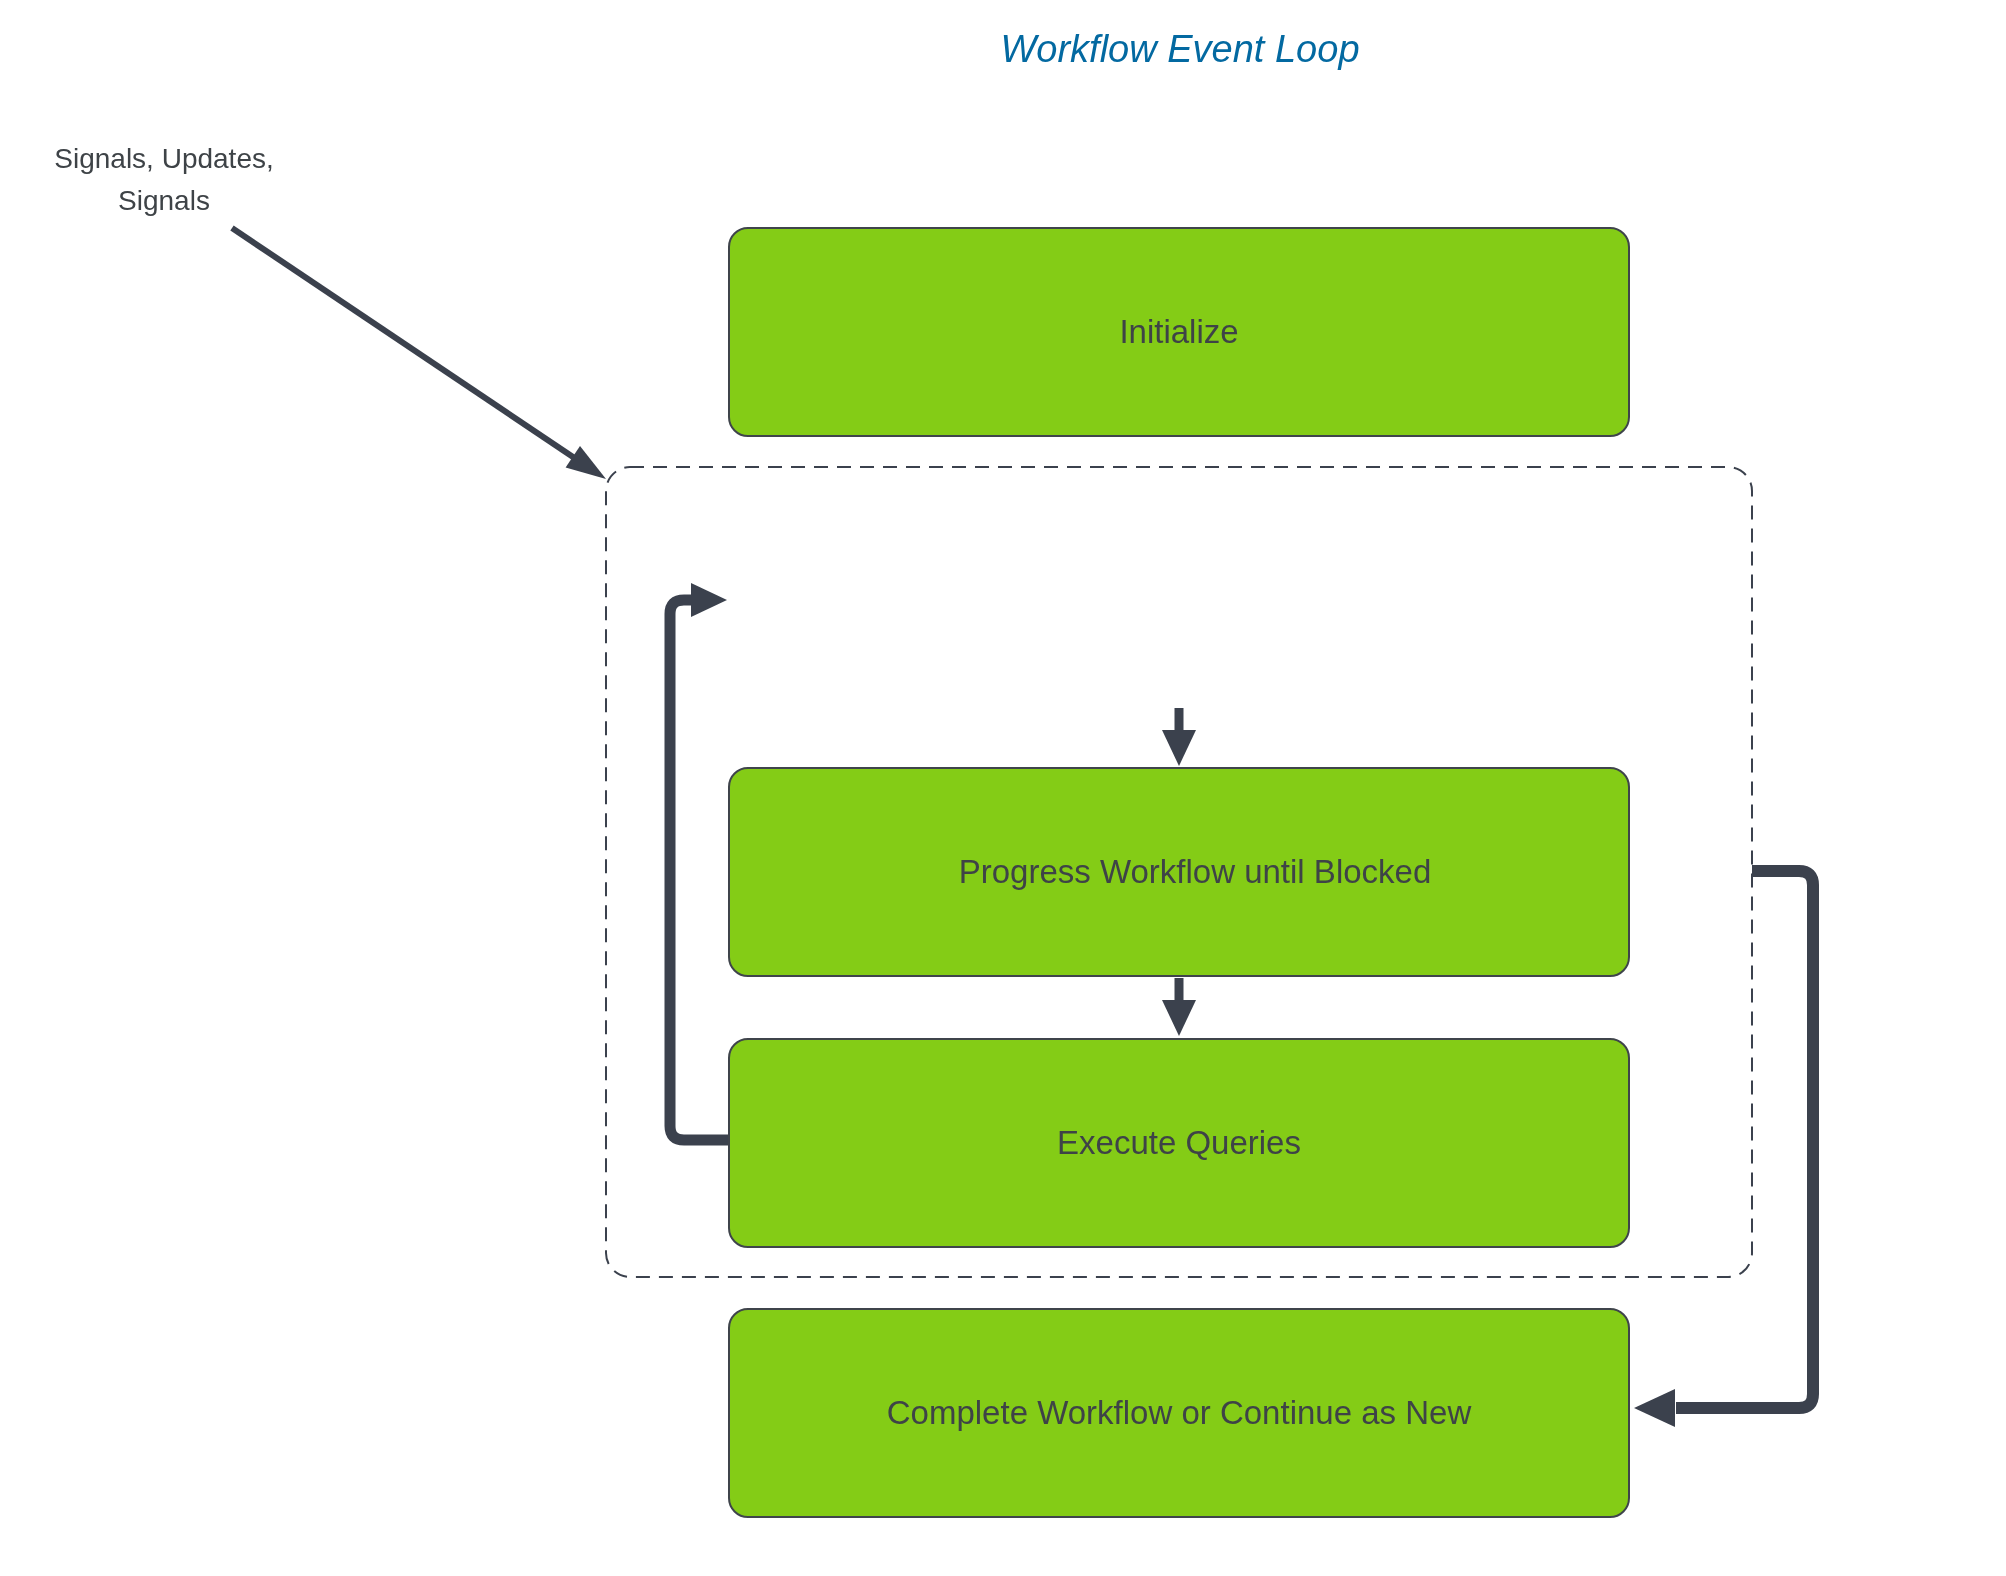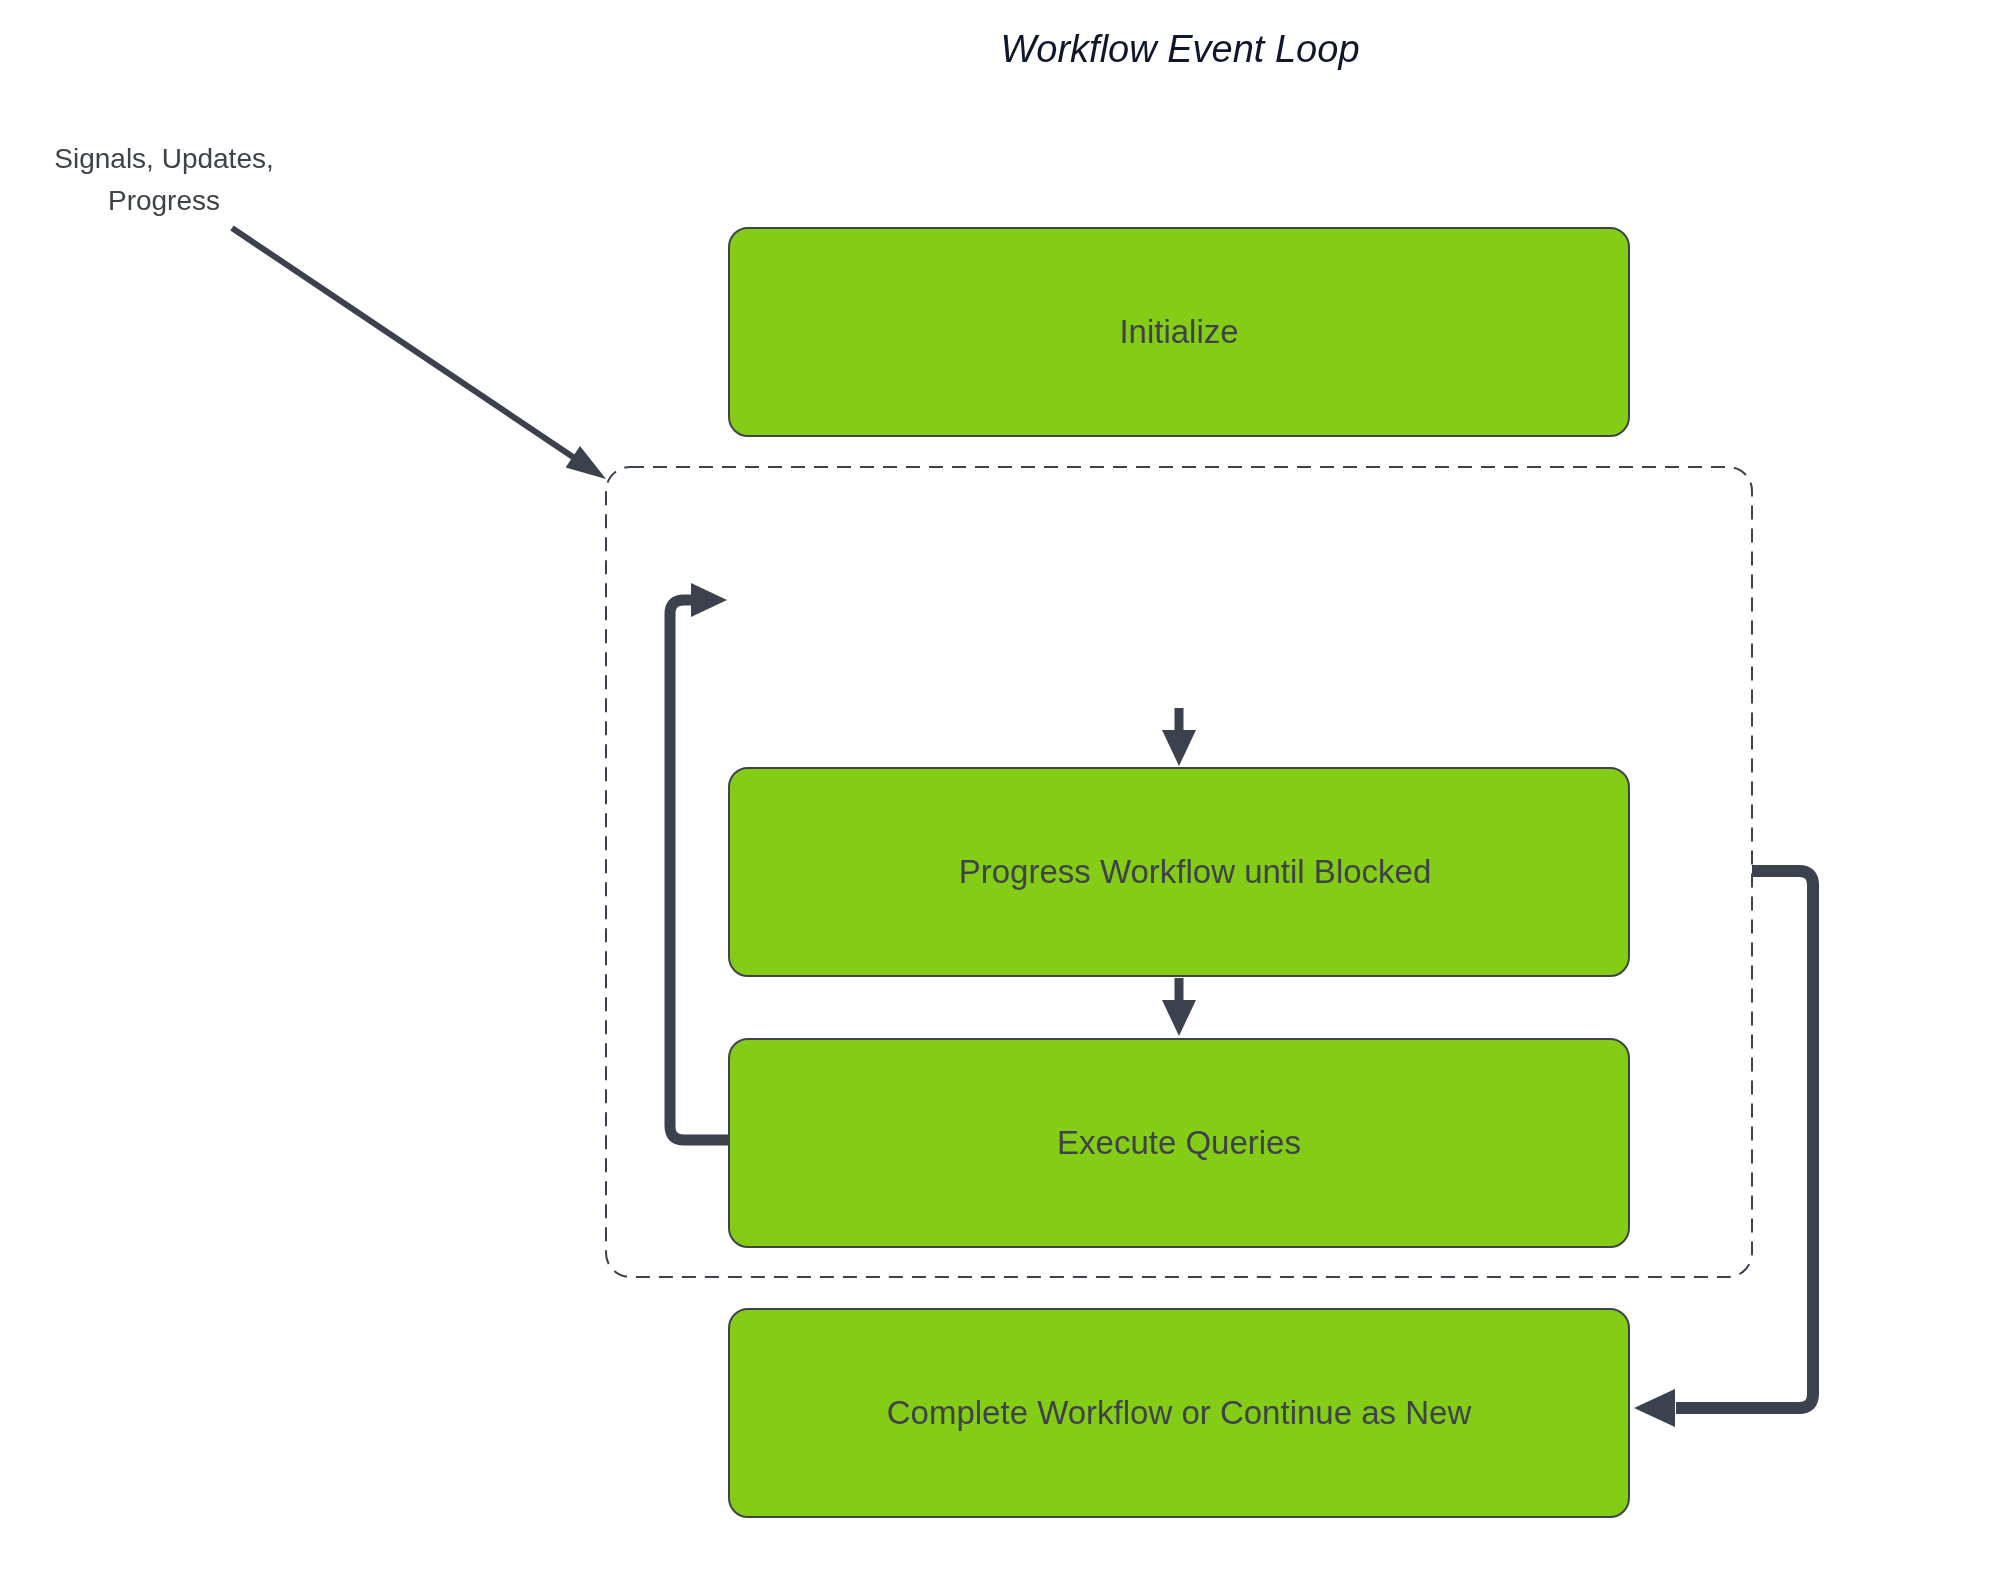--- a/index.html
+++ b/index.html
@@ -25,21 +25,21 @@
     pointer-events: none;
   }
   .diagram-title {
     position: absolute;
     left: 930px;
     top: 28px;
     width: 500px;
     text-align: center;
     font-size: 38px;
     font-style: italic;
-    color: #0f172a;
+    color: #0369a1;
   }
   .external-label {
     position: absolute;
     left: 19px;
     top: 138px;
     width: 290px;
     text-align: center;
     font-size: 28px;
     line-height: 42px;
     color: #3e4347;
@@ -78,21 +78,21 @@
 </style>
 </head>
 <body>
 
 <div id="canvas">
 
   <div class="diagram-title">Workflow Event Loop</div>
 
   <div class="external-label">
     <span>Signals, Updates,</span><br>
-    <span>Progress</span>
+    <span>Signals</span>
   </div>
 
   <svg id="connector-layer" viewBox="0 0 2006 1576">
 
     <rect x="606" y="467" width="1146" height="810" rx="24" class="stroke-line" stroke-width="2" stroke-dasharray="14 9"></rect>
 
     <g>
       <line x1="232" y1="228" x2="576" y2="459" class="stroke-line" stroke-width="6"></line>
       <polygon points="606,479 565.6,467.5 580,445.9" class="arrowhead"></polygon>
     </g>

